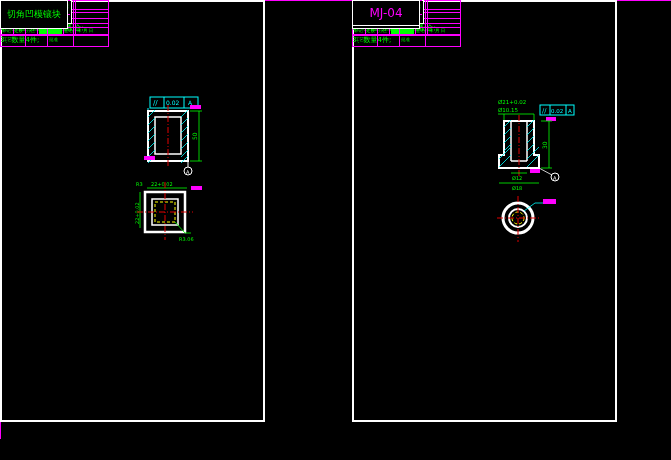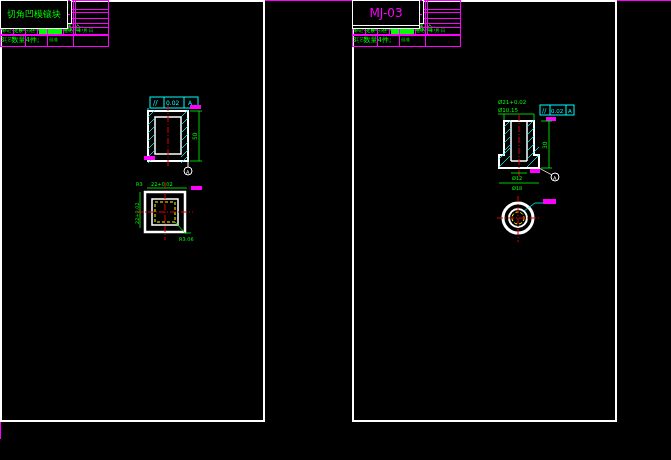--- a/index.html
+++ b/index.html
@@ -337,17 +337,17 @@
     </div>
     <div class="abs" style="left:162;top:426;width:70px;height:13px;">
       <span class="t-green" style="font-size:5.5px;position:absolute;left:1px;top:3px;white-space:nowrap;">共 14 张</span>
       <span class="t-green" style="font-size:5.5px;position:absolute;right:1px;top:3px;white-space:nowrap;">第 06 张</span>
     </div>
     <div class="abs wbox" style="left:237;top:361;width:66px;height:19px;border-width:1.5px;"></div>
     <div class="abs wbox" style="left:237;top:384;width:66px;height:27px;border-width:1.5px;">
       <span class="t-green" style="font-size:9px;white-space:nowrap;">冲孔凹模镶块</span>
     </div>
     <div class="abs wbox" style="left:237;top:415;width:66px;height:24px;border-width:1.5px;">
-      <span class="t-mag" style="font-size:12px;">MJ-03</span>
+      <span class="t-mag" style="font-size:12px;">MJ-04</span>
     </div>
   </div>
 
 </div>
 
 </body></html>

